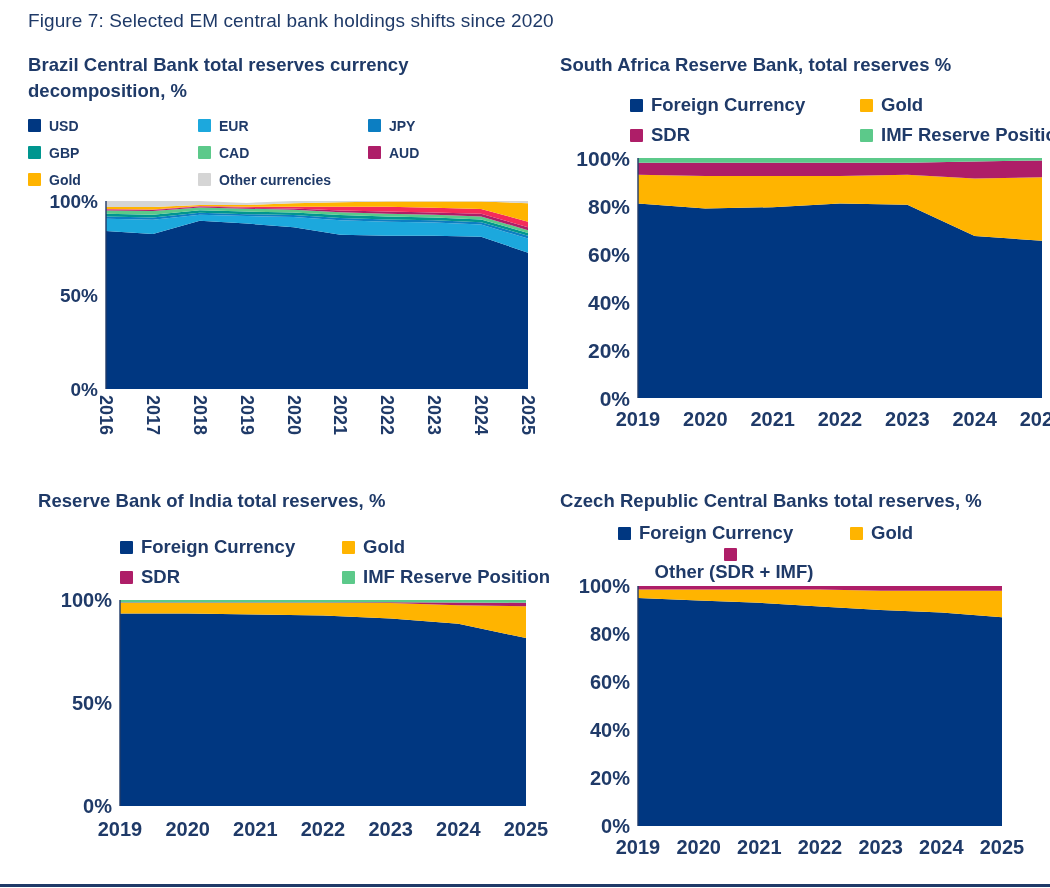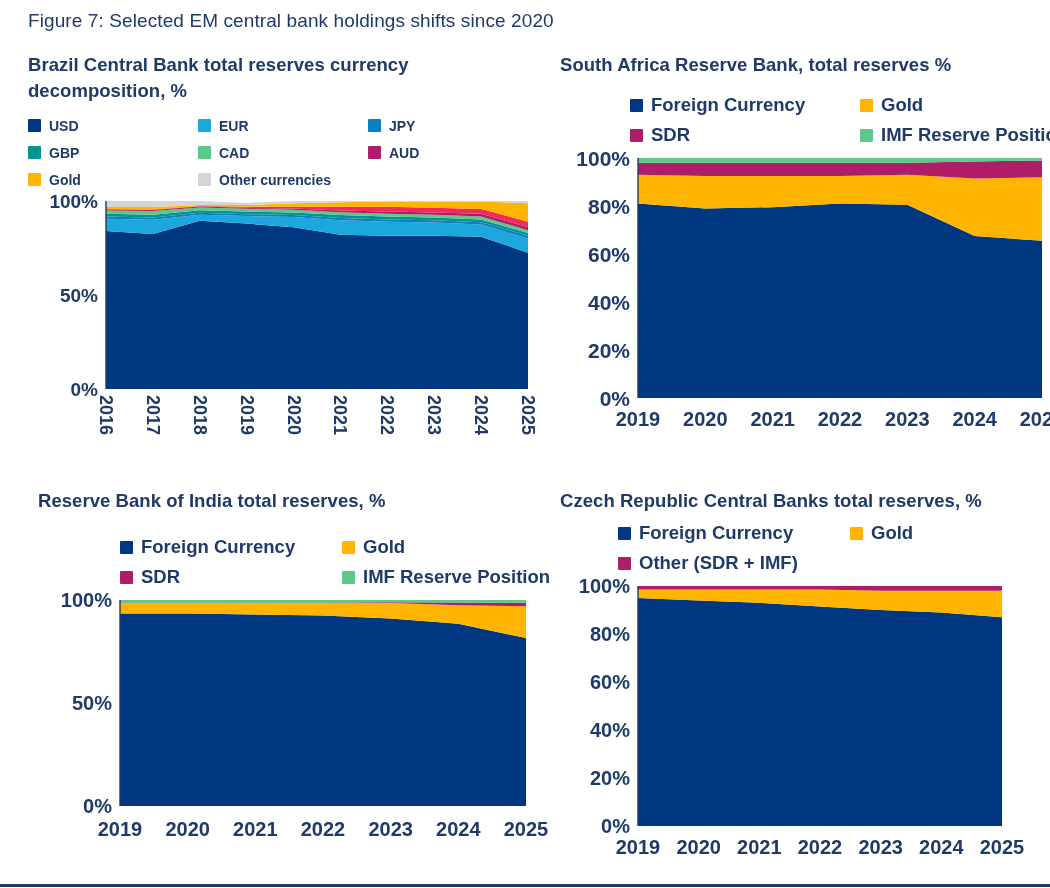--- a/index.html
+++ b/index.html
@@ -220,21 +220,21 @@
     <div class="panel-title">Czech Republic Central Banks total reserves, %</div>
     <div class="legend legend-2col" style="margin-top:4px;padding-left:58px;">
         <div class="legend-item" style="width: 232px;">
           <span class="swatch" style="background: rgb(0, 55, 129);"></span>
           <span class="legend-label">Foreign Currency</span>
         </div>
         <div class="legend-item" style="width: 180px;">
           <span class="swatch" style="background: rgb(255, 180, 0);"></span>
           <span class="legend-label">Gold</span>
         </div>
-        <div class="legend-item" style="width: 232px;">
+        <div class="legend-item" style="width: 232px; flex-direction: column;">
           <span class="swatch" style="background: rgb(174, 30, 104);"></span>
           <span class="legend-label">Other (SDR + IMF)</span>
         </div>
       </div>
     <div><svg width="490" height="290" viewBox="0 0 490 290">
           <path d="M78.00,20.00 L138.67,22.40 L199.33,24.80 L260.00,28.40 L320.67,32.00 L381.33,34.40 L442.00,39.20 L442.00,248.00 L381.33,248.00 L320.67,248.00 L260.00,248.00 L199.33,248.00 L138.67,248.00 L78.00,248.00 Z" fill="#003781"></path>
           <path d="M78.00,11.60 L138.67,11.60 L199.33,11.60 L260.00,11.60 L320.67,12.80 L381.33,12.80 L442.00,12.80 L442.00,39.20 L381.33,34.40 L320.67,32.00 L260.00,28.40 L199.33,24.80 L138.67,22.40 L78.00,20.00 Z" fill="#FFB400"></path>
           <path d="M78.00,8.00 L138.67,8.00 L199.33,8.00 L260.00,8.00 L320.67,8.00 L381.33,8.00 L442.00,8.00 L442.00,12.80 L381.33,12.80 L320.67,12.80 L260.00,11.60 L199.33,11.60 L138.67,11.60 L78.00,11.60 Z" fill="#AE1E68"></path>
           <line x1="78" y1="8" x2="78" y2="248" stroke="#1F3A68" stroke-width="1.4"></line>
           <text x="70" y="15" text-anchor="end" class="axis-text" font-size="20">100%</text>

